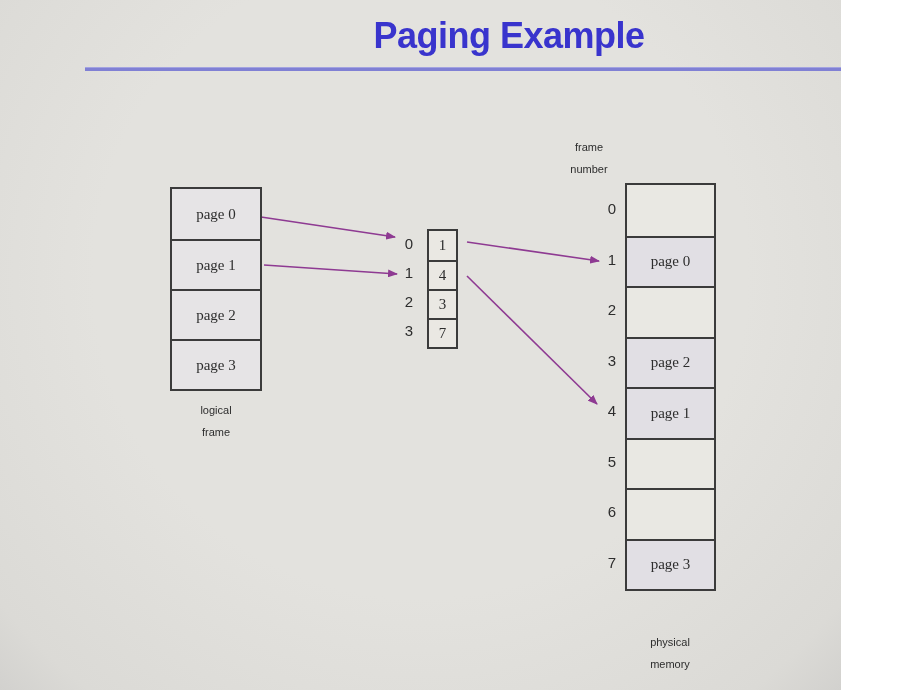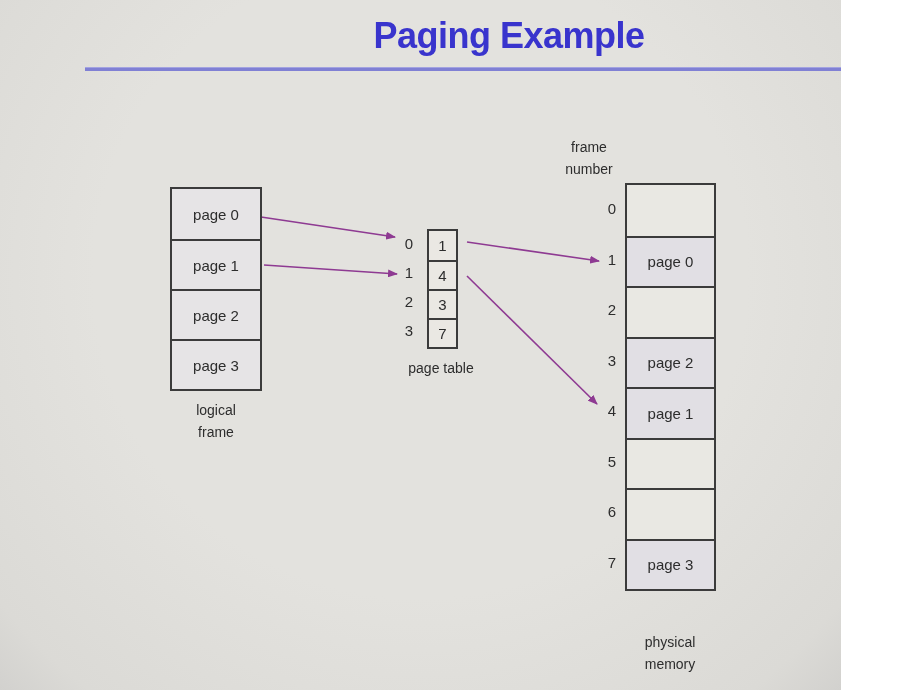--- a/index.html
+++ b/index.html
@@ -16,21 +16,21 @@
     font-size:36px;font-weight:bold;letter-spacing:-0.5px;
     color:#3934cd;white-space:nowrap;line-height:44px;margin:0;
   }
   .divider{
     position:absolute;left:85px;top:67px;width:786px;height:3px;
     background:#8080d4;border-top:1px solid #a3a3e0;
   }
   .arrows{position:absolute;left:0;top:0;width:921px;height:690px;pointer-events:none;}
 
   
-  .mem-col{position:absolute;border:2px solid #3b3b3b;box-sizing:border-box;}
+  .mem-col{position:absolute;border:2px solid #3b3b3b;box-sizing:border-box;font-family:Liberation Serif, serif;}
   .mem-cell{
     box-sizing:border-box;display:flex;align-items:center;justify-content:center;
     font-size:15px;border-top:2px solid #3b3b3b;
   }
   .mem-cell:first-child{border-top:none;}
 
   .lm-col{left:170px;top:187px;width:92px;}
   .lm-col .mem-cell{height:50px;background:#e6e4e6;}
 
   .pt-col{left:427px;top:229px;width:31px;}
@@ -44,21 +44,21 @@
   .gutter{position:absolute;text-align:right;font-size:15px;}
   .gutter span{display:block;}
   .pt-gutter{left:389px;top:229px;width:24px;}
   .pt-gutter span{height:29px;line-height:29px;}
   .pm-gutter{left:560px;top:184px;width:56px;}
   .pm-gutter span{height:50.5px;line-height:50.5px;}
 
   
   .label{
     position:absolute;width:140px;text-align:center;
-    font-size:14px;line-height:22px;white-space:pre-line;
+    font-size:11px;line-height:22px;white-space:pre-line;
   }
   .lm-label{left:146px;top:399px;}
   .pt-label{left:371px;top:357px;}
   .frame-label{left:519px;top:136px;}
   .pm-label{left:600px;top:631px;}
 </style>
 </head>
 <body>
 
 <div class="slide">
@@ -93,21 +93,20 @@
     <span>2</span>
     <span>3</span>
   </div>
 
   <div class="mem-col pt-col">
     <div class="mem-cell">1</div>
     <div class="mem-cell">4</div>
     <div class="mem-cell">3</div>
     <div class="mem-cell">7</div>
   </div>
-  <div class="label pt-label">page table</div>
 
   <div class="label frame-label">frame
 number</div>
 
   <div class="gutter pm-gutter">
     <span>0</span>
     <span>1</span>
     <span>2</span>
     <span>3</span>
     <span>4</span>

